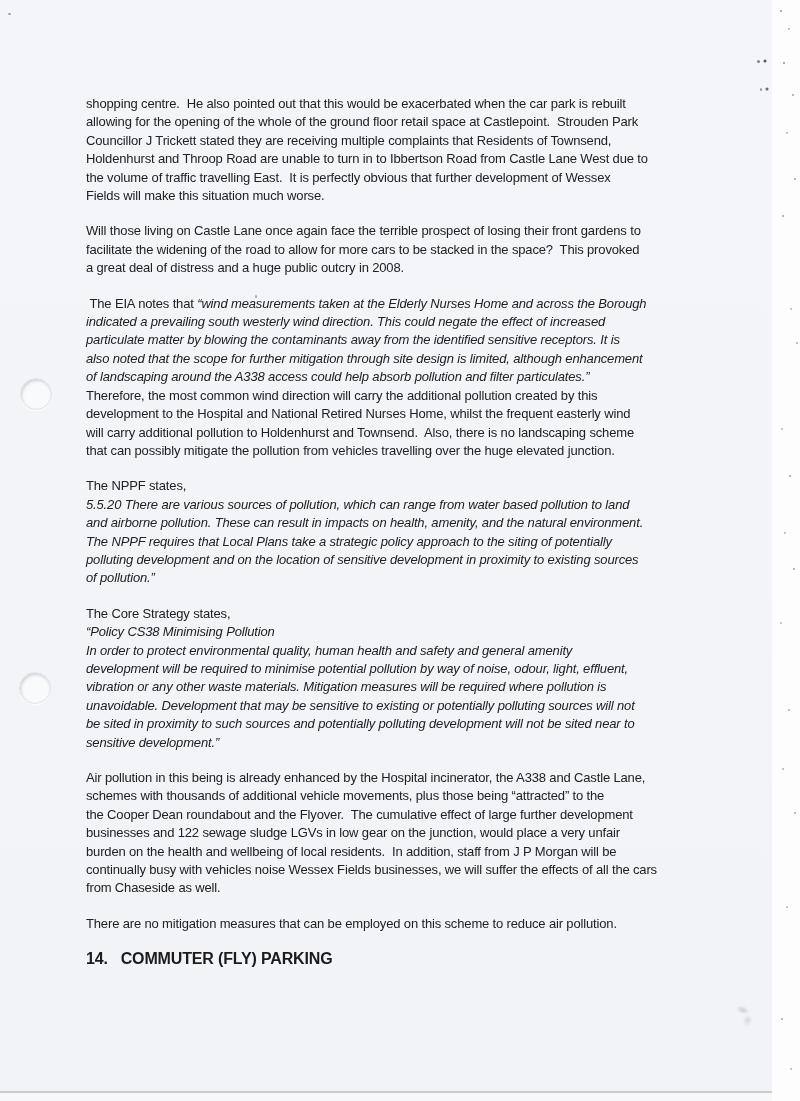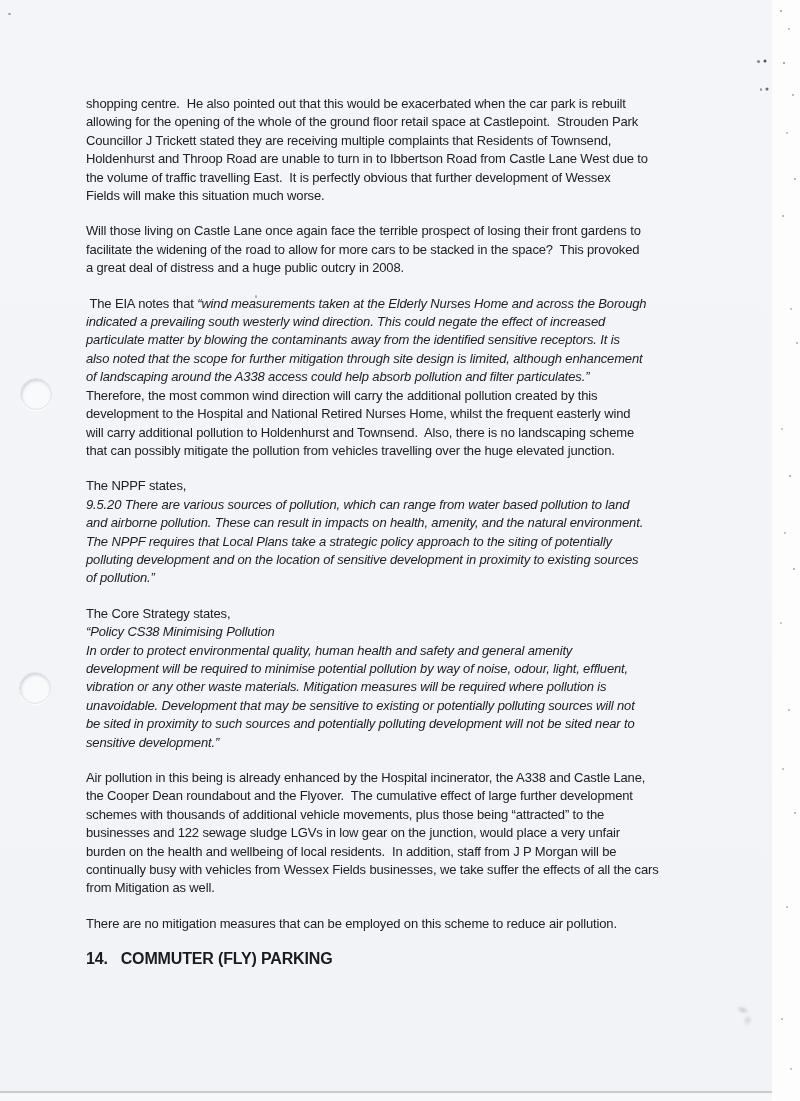--- a/index.html
+++ b/index.html
@@ -144,44 +144,44 @@
       <div class="line"><span class="it">particulate matter by blowing the contaminants away from the identified sensitive receptors. It is</span></div>
       <div class="line"><span class="it">also noted that the scope for further mitigation through site design is limited, although enhancement</span></div>
       <div class="line"><span class="it">of landscaping around the A338 access could help absorb pollution and filter particulates.”</span></div>
       <div class="line"><span>Therefore, the most common wind direction will carry the additional pollution created by this</span></div>
       <div class="line"><span>development to the Hospital and National Retired Nurses Home, whilst the frequent easterly wind</span></div>
       <div class="line"><span>will carry additional pollution to Holdenhurst and Townsend.  Also, there is no landscaping scheme</span></div>
       <div class="line"><span>that can possibly mitigate the pollution from vehicles travelling over the huge elevated junction.</span></div>
     </div>
     <div class="para">
       <div class="line"><span>The NPPF states,</span></div>
-      <div class="line"><span class="it">9.5.20 There are various sources of pollution, which can range from water based pollution to land</span></div>
+      <div class="line"><span class="it">5.5.20 There are various sources of pollution, which can range from water based pollution to land</span></div>
       <div class="line"><span class="it">and airborne pollution. These can result in impacts on health, amenity, and the natural environment.</span></div>
       <div class="line"><span class="it">The NPPF requires that Local Plans take a strategic policy approach to the siting of potentially</span></div>
       <div class="line"><span class="it">polluting development and on the location of sensitive development in proximity to existing sources</span></div>
       <div class="line"><span class="it">of pollution.”</span></div>
     </div>
     <div class="para">
       <div class="line"><span>The Core Strategy states,</span></div>
       <div class="line"><span class="it">“Policy CS38 Minimising Pollution</span></div>
       <div class="line"><span class="it">In order to protect environmental quality, human health and safety and general amenity</span></div>
       <div class="line"><span class="it">development will be required to minimise potential pollution by way of noise, odour, light, effluent,</span></div>
       <div class="line"><span class="it">vibration or any other waste materials. Mitigation measures will be required where pollution is</span></div>
       <div class="line"><span class="it">unavoidable. Development that may be sensitive to existing or potentially polluting sources will not</span></div>
       <div class="line"><span class="it">be sited in proximity to such sources and potentially polluting development will not be sited near to</span></div>
       <div class="line"><span class="it">sensitive development.”</span></div>
     </div>
     <div class="para">
       <div class="line"><span>Air pollution in this being is already enhanced by the Hospital incinerator, the A338 and Castle Lane,</span></div>
+      <div class="line"><span>schemes with thousands of additional vehicle movements, plus those being “attracted” to the</span></div>
       <div class="line"><span>the Cooper Dean roundabout and the Flyover.  The cumulative effect of large further development</span></div>
-      <div class="line"><span>schemes with thousands of additional vehicle movements, plus those being “attracted” to the</span></div>
       <div class="line"><span>businesses and 122 sewage sludge LGVs in low gear on the junction, would place a very unfair</span></div>
       <div class="line"><span>burden on the health and wellbeing of local residents.  In addition, staff from J P Morgan will be</span></div>
-      <div class="line"><span>continually busy with vehicles from Wessex Fields businesses, we take suffer the effects of all the cars</span></div>
-      <div class="line"><span>from Mitigation as well.</span></div>
+      <div class="line"><span>continually busy with vehicles noise Wessex Fields businesses, we will suffer the effects of all the cars</span></div>
+      <div class="line"><span>from Chaseside as well.</span></div>
     </div>
     <div class="para">
       <div class="line"><span>There are no mitigation measures that can be employed on this scheme to reduce air pollution.</span></div>
     </div>
     <div class="para bold">
       <div class="line"><span>14.   COMMUTER (FLY) PARKING</span></div>
     </div>
   </div>
 
 </body></html>

